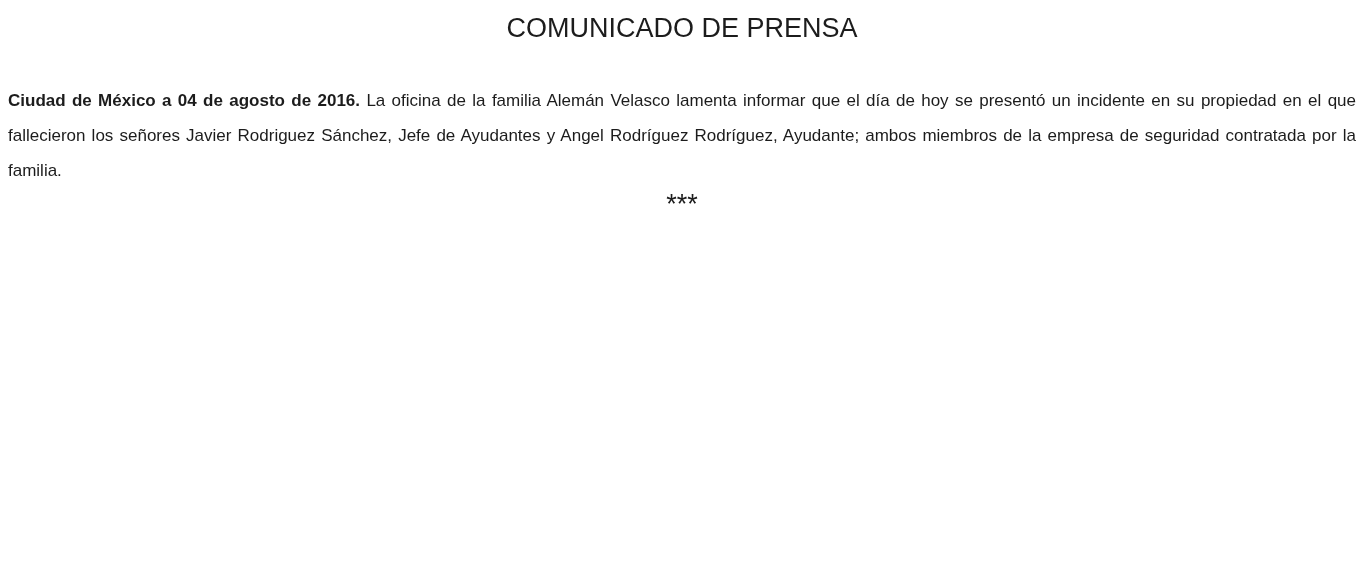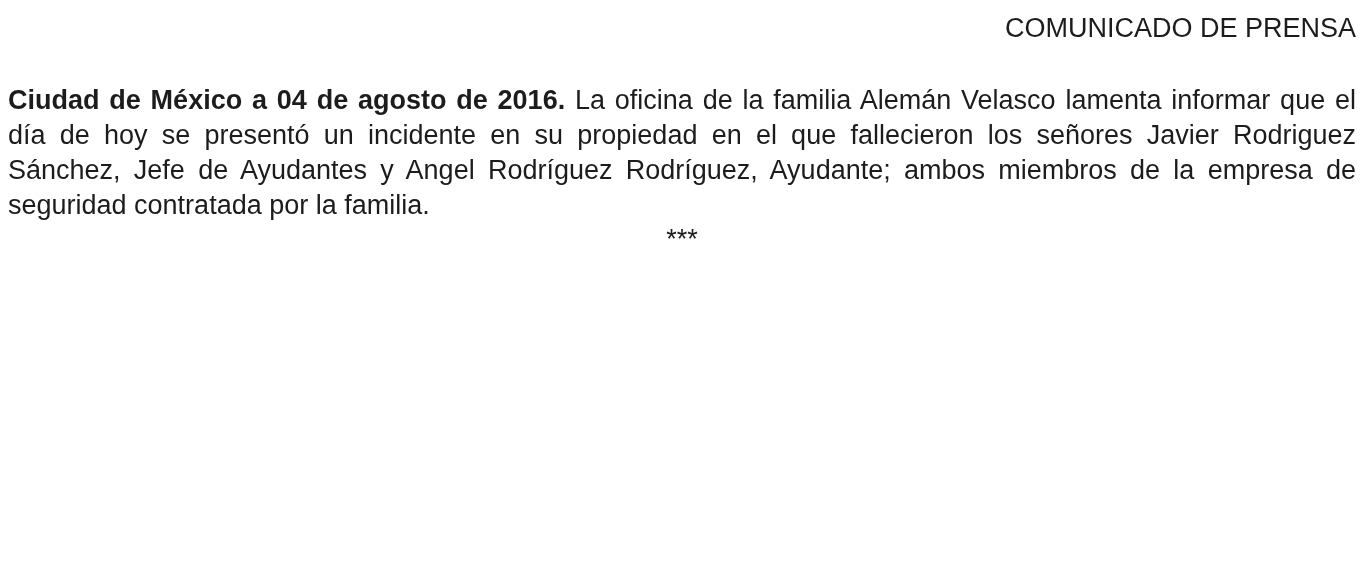--- a/index.html
+++ b/index.html
@@ -11,28 +11,28 @@
     overflow: hidden;
     font-family: "Liberation Sans", sans-serif;
     color: #1c1c1c;
   }
   .doc {
     width: 100%;
     height: 100%;
     padding: 0 8px;
   }
   .title {
-    text-align: right;
+    text-align: center;
     font-size: 27px;
     line-height: 30px;
     font-weight: 400;
     margin-top: 13px;
   }
   .para {
-    font-size: 27px;
+    font-size: 17px;
     line-height: 35px;
     text-align: justify;
     margin-top: 33px;
   }
   .para.first {
     margin-top: 40px;
   }
   .lead {
     font-weight: 700;
   }

